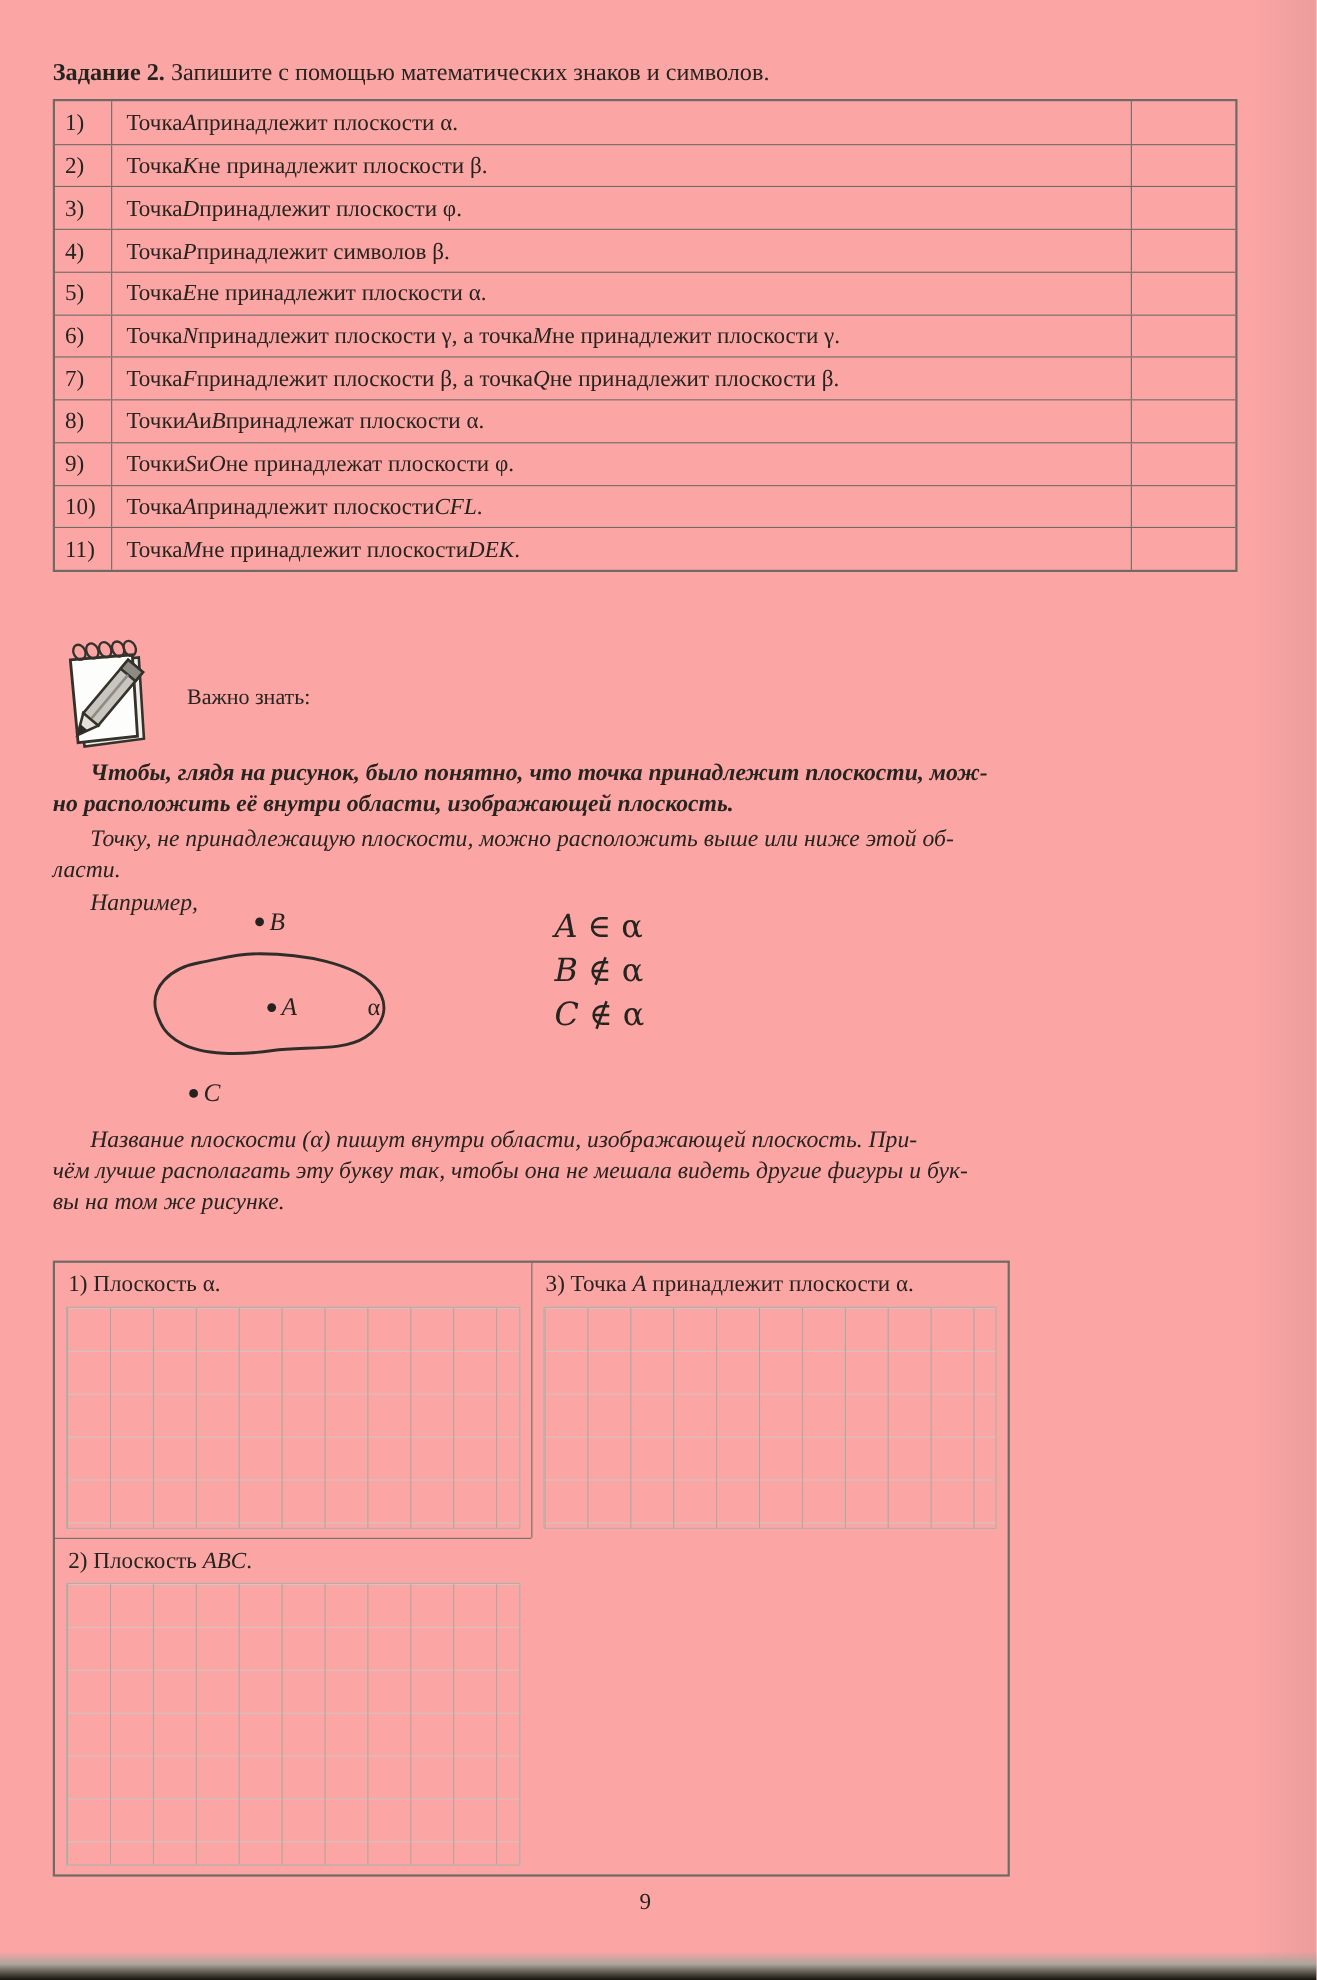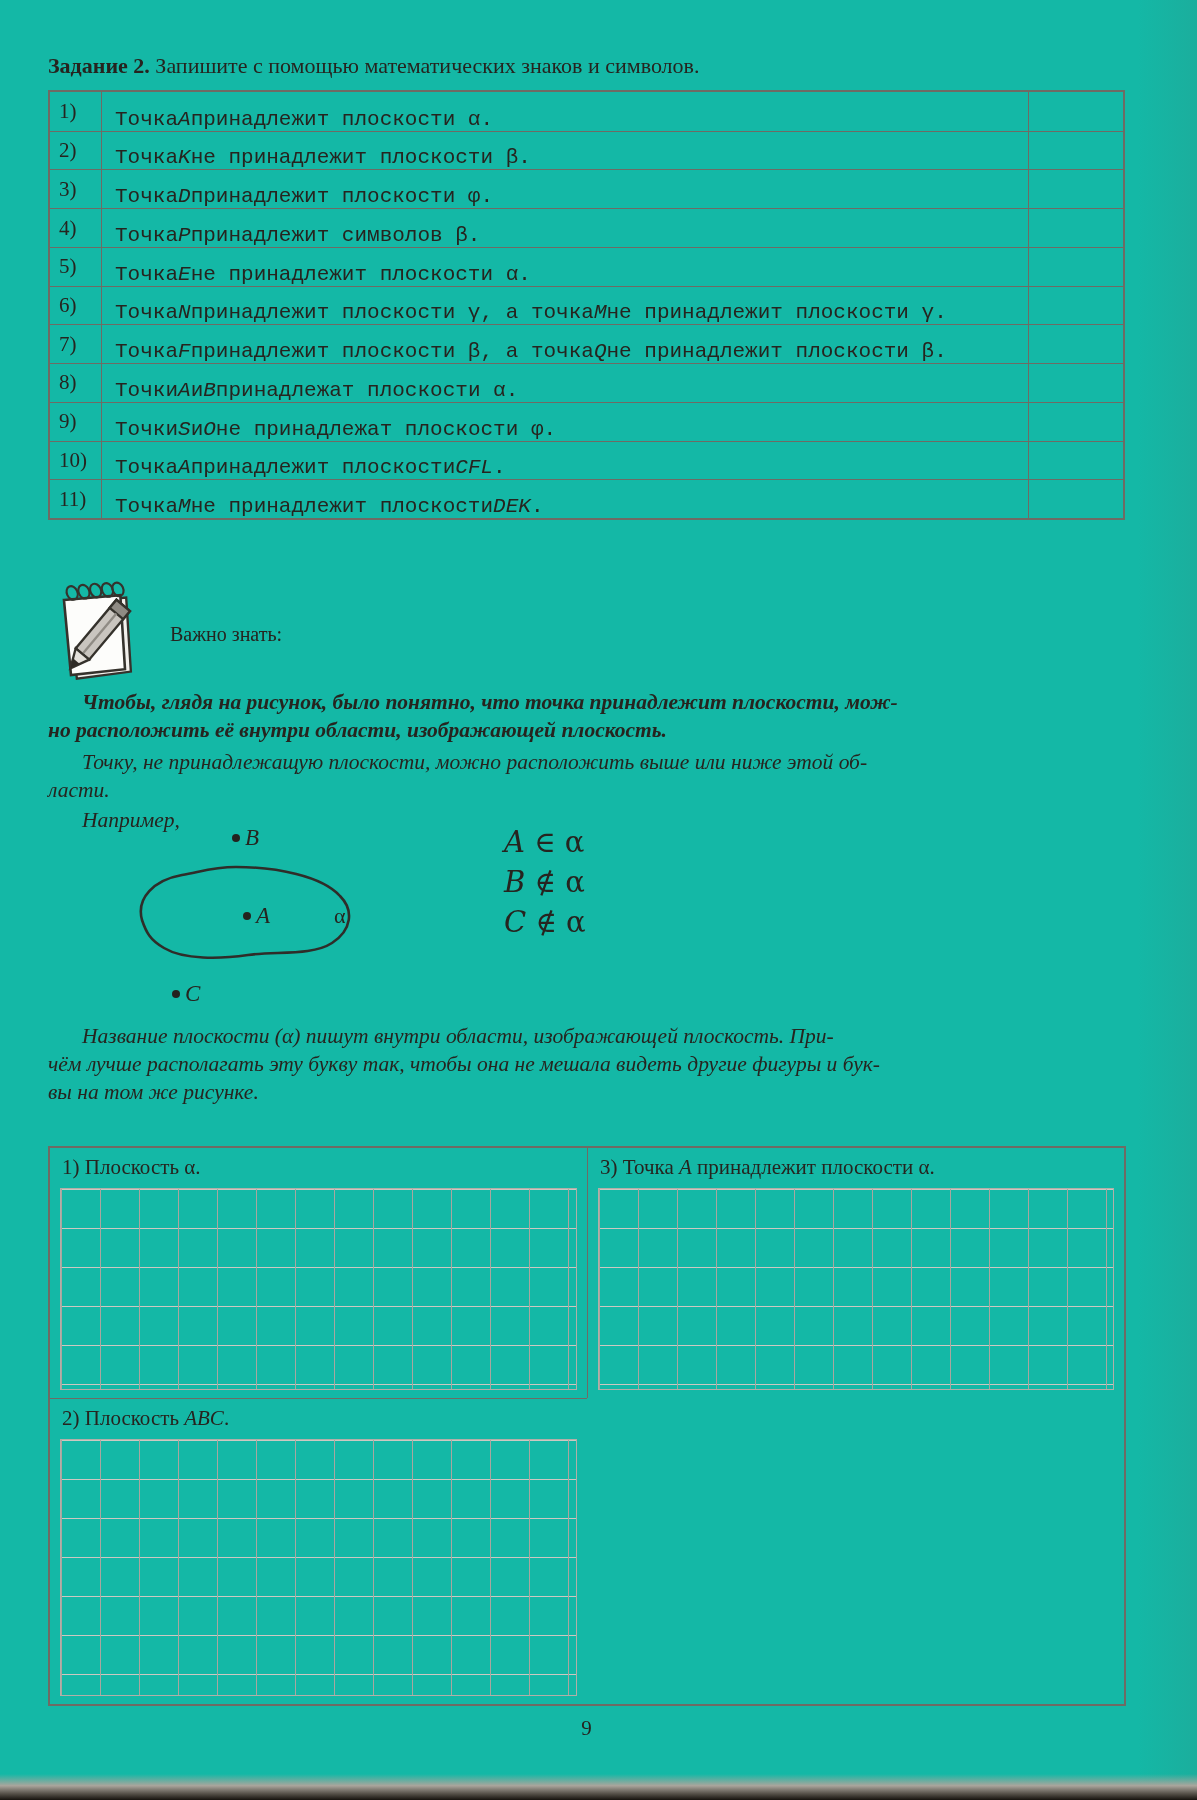--- a/index.html
+++ b/index.html
@@ -1,18 +1,18 @@
 <!DOCTYPE html>
 <html lang="ru"><head>
 <meta charset="utf-8">
 <style>
   html,body{margin:0;padding:0;background:#e9e7e3;}
   .page{
     position:relative;width:1197px;height:1800px;margin:0 auto;
-    background:#14b8a6;overflow:hidden;
+    background:#fca5a5;overflow:hidden;
     font-family:"Liberation Serif","DejaVu Serif",serif;
     color:#26241f;
   }
   
   .para-title{position:absolute;left:48px;width:1080px;font-size:22px;line-height:28px;}
   .seg-b{font-weight:bold;}
   .seg-i{font-style:italic;}
   .para{
     position:absolute;left:48px;width:1082px;
     font-style:italic;font-size:21.5px;line-height:28px;
@@ -24,23 +24,22 @@
     border:2px solid #6f6b64;box-sizing:border-box;
     display:grid;grid-template-rows:repeat(11,1fr);
   }
   .t2-row{display:flex;border-top:1.5px solid #6f6b64;box-sizing:border-box;}
   .t2-row:first-child{border-top:none;}
   .c-num{
     width:52px;flex:none;border-right:1.5px solid #6f6b64;box-sizing:border-box;
     display:flex;align-items:center;padding-left:9px;font-size:21px;
   }
   .c-text{
-    flex:1;display:flex;align-items:flex-end;padding-left:13px;font-size:21px;
+    flex:1;display:flex;align-items:center;padding-left:13px;font-size:21px;
     box-sizing:border-box;
-    font-family:Liberation Mono, monospace;
   }
   .c-ans{width:95px;flex:none;border-left:1.5px solid #6f6b64;box-sizing:border-box;}
   
   .note-icon{position:absolute;left:52px;top:580px;width:92px;height:108px;}
   .note-head{position:absolute;left:170px;top:623px;font-size:20px;}
   .p1{top:688px;font-weight:bold;}
   .p2{top:748px;}
   .p3{top:806px;}
   .naming{top:1022px;}
   
@@ -48,21 +47,21 @@
   .dot{position:absolute;width:8px;height:8px;border-radius:50%;background:#24221e;}
   .pt-label{position:absolute;font-style:italic;font-size:23px;line-height:23px;}
   .plane-label{position:absolute;font-size:22px;line-height:22px;}
   .blob{position:absolute;left:76px;top:40px;}
   .formulas{position:absolute;left:456px;top:4px;font-size:29px;line-height:40px;
             font-family:"DejaVu Serif","Liberation Serif",serif;}
   .formula{height:40px;}
   
   .t3-title{top:1114px;}
   .t3{
-    position:absolute;left:48px;top:1146px;width:1078px;height:560px;
+    position:absolute;left:48px;top:1146px;width:870px;height:560px;
     border:2px solid #6f6b64;box-sizing:border-box;
     display:grid;grid-template-columns:1fr 1fr;grid-template-rows:250px 1fr;
   }
   .quad{position:relative;box-sizing:border-box;}
   .quad.col2{border-left:1.5px solid #6f6b64;}
   .quad.row2{border-top:1.5px solid #6f6b64;padding-left:40px;}
   .quad-label{position:absolute;left:12px;top:7px;font-size:21px;white-space:nowrap;}
   .grid-area{
     position:absolute;left:10px;right:10px;top:40px;bottom:8px;
     border:1px solid #b2afa8;

